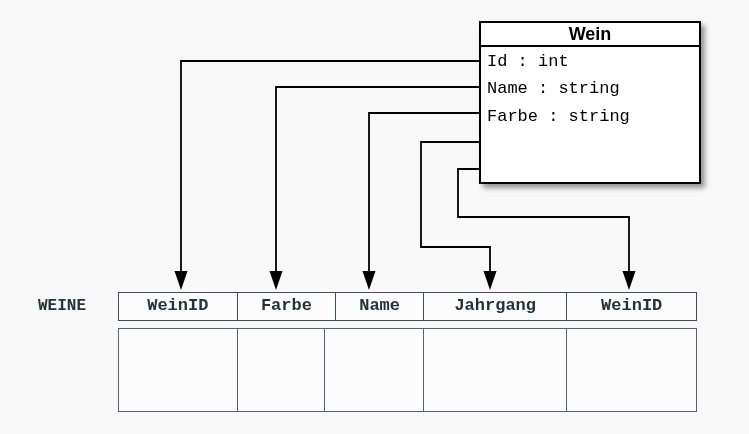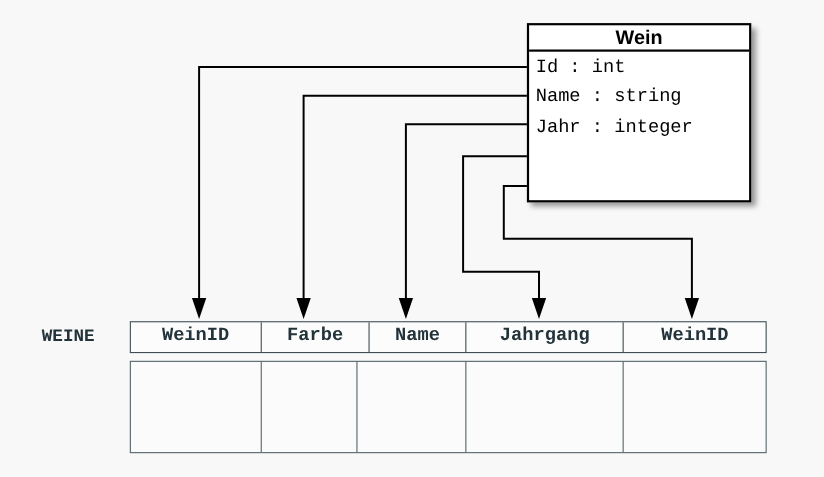--- a/index.html
+++ b/index.html
@@ -18,21 +18,21 @@
     position: absolute;
     left: 0; top: 0;
     width: 749px; height: 434px;
     pointer-events: none;
   }
   
   .class-box {
     position: absolute;
     left: 479px;
     top: 21px;
-    width: 204px;
+    width: 222px;
     height: 163px;
     box-sizing: border-box;
     background: #ffffff;
     border: 2px solid #000000;
     box-shadow: 4px 4px 5px rgba(0,0,0,0.40);
   }
   .class-box .title {
     height: 22px;
     line-height: 22px;
     text-align: center;
@@ -130,21 +130,21 @@
     <polygon points="483.5,271 496.5,271 490,290"></polygon>
     <polygon points="622.5,271 635.5,271 629,290"></polygon>
   </g>
 </svg>
 
 <div class="class-box">
   <div class="title">Wein</div>
   <div class="attrs">
     <div class="attr">Id : int</div>
     <div class="attr">Name : string</div>
-    <div class="attr">Jahr : integer</div>
+    <div class="attr">Farbe : string</div>
   </div>
 </div>
 
 <div class="table-label">WEINE</div>
 
 <div class="table-header">
   <div class="cell w0">WeinID</div>
   <div class="cell w2">Farbe</div>
   <div class="cell w1">Name</div>
   <div class="cell w3">Jahrgang</div>

